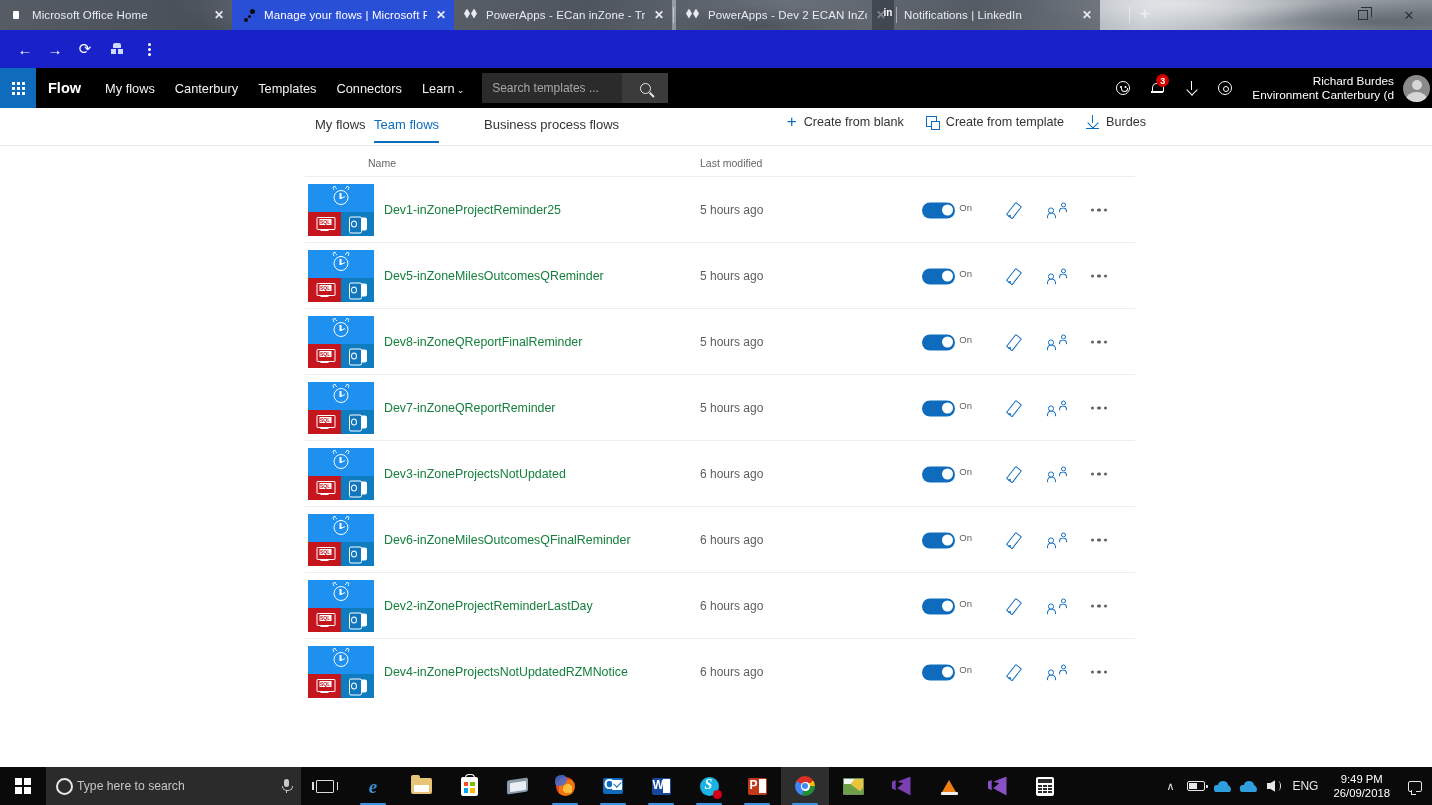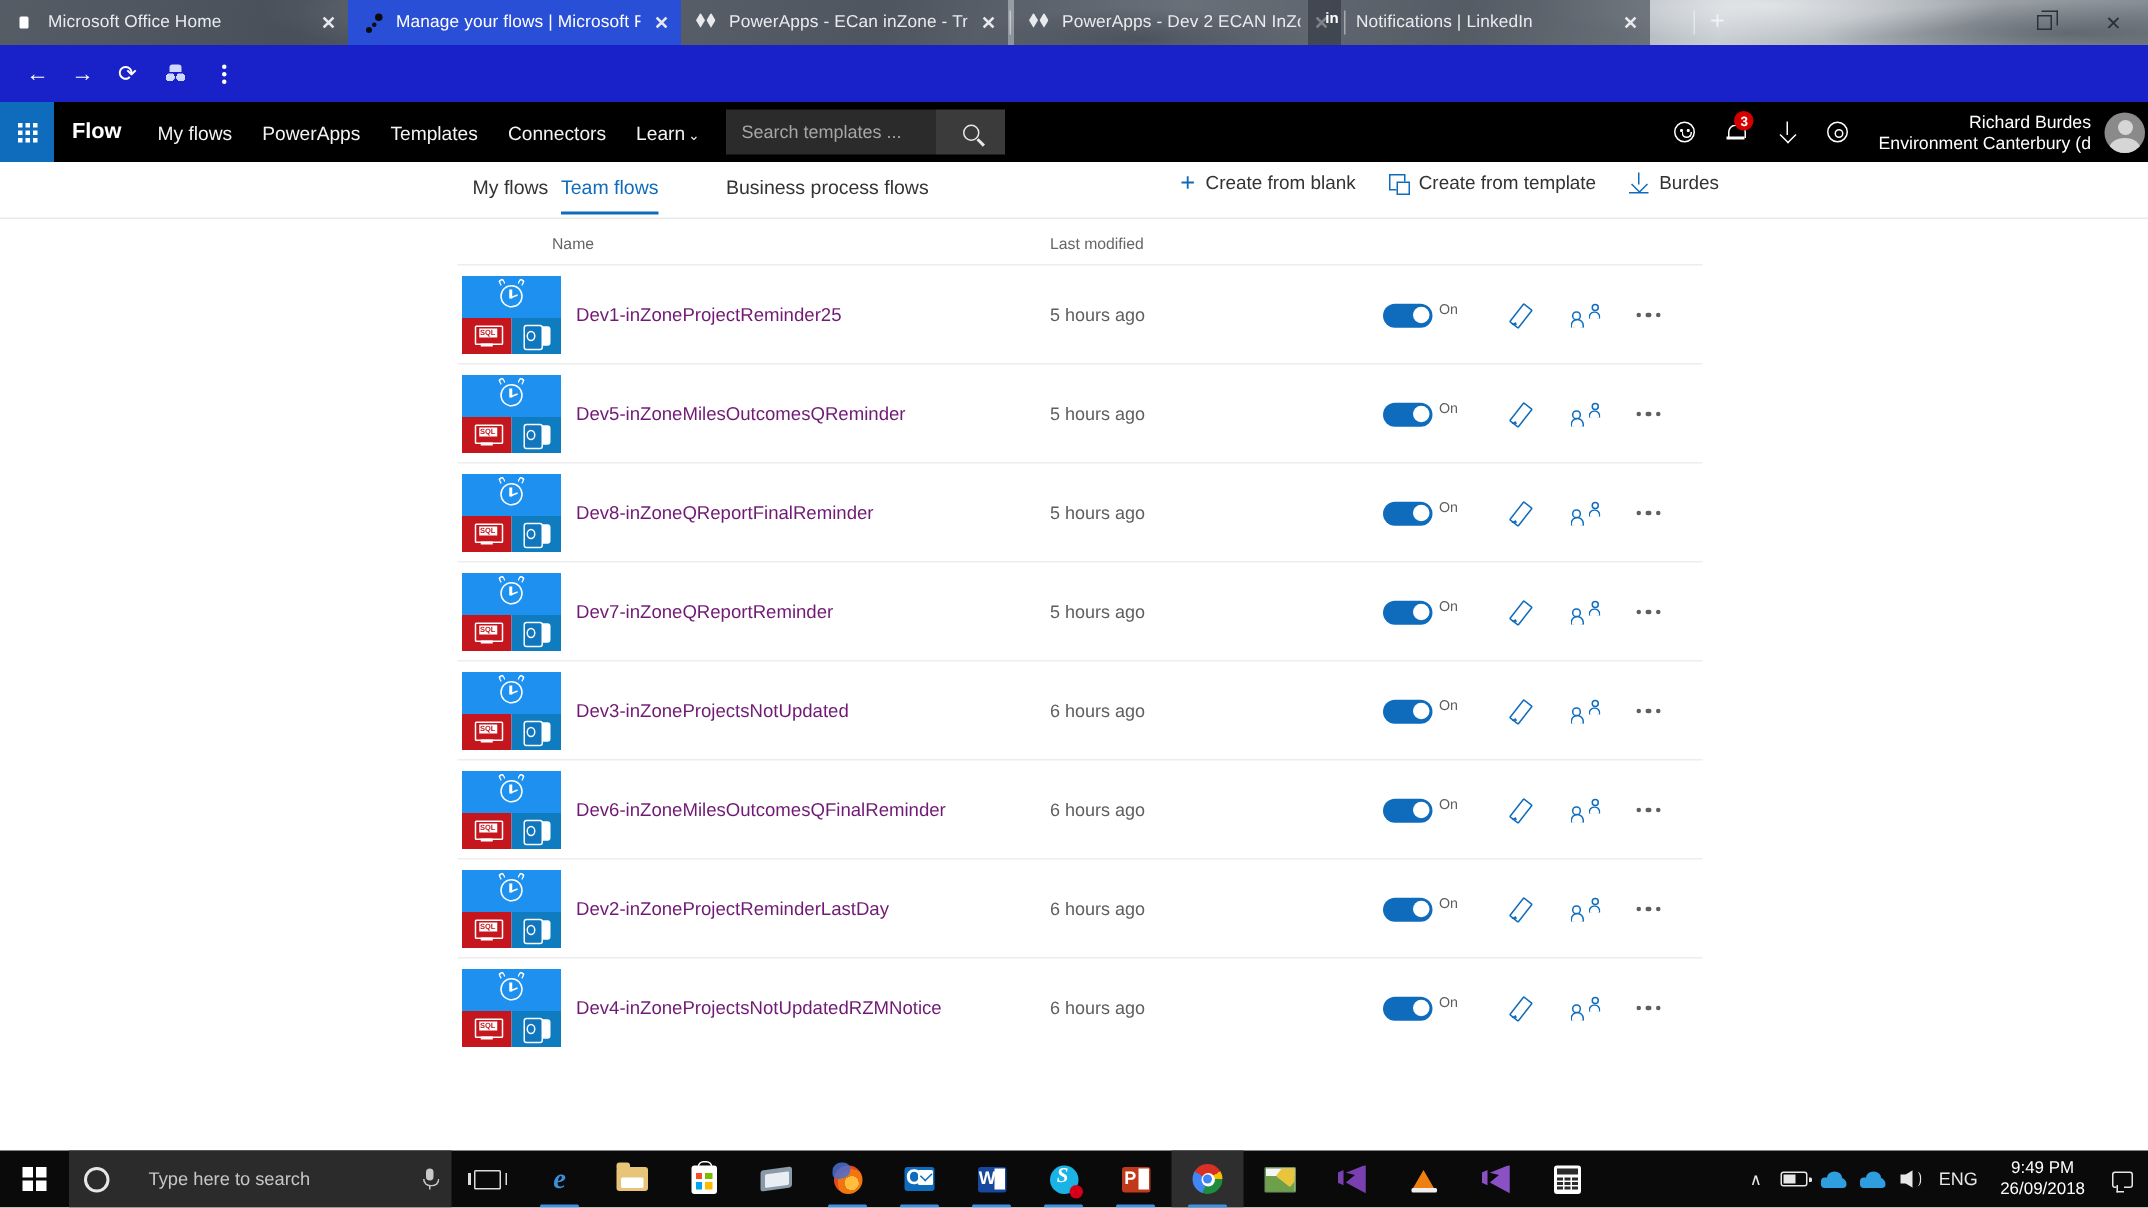--- a/index.html
+++ b/index.html
@@ -185,21 +185,21 @@
   .fi-sql{position:absolute;left:50%;top:50%;transform:translate(-50%,-50%);width:17px;height:14px;}
   .fi-sql::before{content:"";position:absolute;top:0;left:0;width:17px;height:11px;border:1.7px solid #fff;border-radius:1px;}
   .fi-sql::after{content:"";position:absolute;bottom:0;left:4.5px;width:8px;height:2px;background:#fff;}
   .fi-sqltxt{position:absolute;top:2px;left:3px;font-size:5px;color:#c4161c;background:#fff;padding:0 1px;font-weight:700;line-height:6px;}
   .fi-br{background:#0f7cc0;position:relative;}
   .fi-out{position:absolute;left:50%;top:50%;transform:translate(-50%,-50%);width:18px;height:15px;}
   .fi-out::before{content:"";position:absolute;right:0;top:1px;width:8px;height:13px;background:#fff;border-radius:1px 2px 2px 1px;}
   .fi-out::after{content:"";position:absolute;left:0;top:0;width:11px;height:15px;background:#1076bd;border:1.6px solid #fff;border-radius:2px;}
   .fi-o{position:absolute;left:2.6px;top:3.6px;width:6px;height:7px;border:1.7px solid #fff;border-radius:50%;z-index:2;}
 
-  .rname{position:absolute;left:79px;top:50%;transform:translateY(-50%);font-size:12.4px;color:#701a75;}
+  .rname{position:absolute;left:79px;top:50%;transform:translateY(-50%);font-size:12.4px;color:#15803d;}
   .rmod{position:absolute;left:395px;top:50%;transform:translateY(-50%);font-size:12px;color:#605e5c;}
 
   .ractions{position:absolute;right:15px;top:50%;transform:translateY(-50%);display:flex;align-items:center;gap:0;}
   .toggle{display:flex;align-items:flex-start;gap:4px;margin-right:22px;}
   .tsw{width:33px;height:16px;border-radius:8px;background:#0f6cbd;position:relative;}
   .tsw::after{content:"";position:absolute;right:2.5px;top:2.5px;width:11px;height:11px;border-radius:50%;background:#fff;}
   .tlbl{font-size:9.5px;color:#605e5c;line-height:10px;}
   .act{width:42px;display:flex;align-items:center;justify-content:center;}
   .pencil{width:17px;height:17px;position:relative;}
   .pencil::before{content:"";position:absolute;left:3px;top:1px;width:5.5px;height:14px;border:1.4px solid #0f6cbd;
@@ -212,21 +212,21 @@
   .shareico .p2h{position:absolute;right:0px;top:0px;width:5px;height:5px;border:1.4px solid #0f6cbd;border-radius:50%;}
   .shareico .p2b{position:absolute;right:-1px;top:5.5px;width:8px;height:5px;border:1.4px solid #0f6cbd;border-bottom:none;border-radius:4px 4px 0 0;}
   .dots{display:flex;gap:3.4px;}
   .dots i{width:3.2px;height:3.2px;border-radius:50%;background:#605e5c;display:block;}
 
   
   .taskbar{position:absolute;left:0;top:767px;width:1432px;height:38px;background:#0a0a0a;display:flex;align-items:center;}
   .startbtn{width:46px;height:38px;display:flex;align-items:center;justify-content:center;}
   .winlogo{display:grid;grid-template-columns:7px 7px;grid-template-rows:7px 7px;gap:2px;}
   .winlogo i{background:#fff;display:block;}
-  .searchtask{width:255px;height:38px;background:#2b2b2b;display:flex;align-items:center;gap:26px;padding:0 10px;}
+  .searchtask{width:255px;height:38px;background:#2b2b2b;display:flex;align-items:center;gap:4px;padding:0 10px;}
   .cortana{width:17px;height:17px;border:2px solid #e6e6e6;border-radius:50%;flex:0 0 17px;}
   .searchtask .stxt{font-size:12.2px;color:#c6c6c6;flex:1 1 auto;}
   .mic{width:9px;height:14px;position:relative;flex:0 0 9px;}
   .mic::before{content:"";position:absolute;left:2px;top:0;width:5px;height:8px;border-radius:2.5px;background:#c8c8c8;}
   .mic::after{content:"";position:absolute;left:0;top:7px;width:9px;height:4px;border:1.4px solid #c8c8c8;border-top:none;border-radius:0 0 5px 5px;}
   .micstand{position:absolute;left:4px;bottom:0;width:1.4px;height:3px;background:#c8c8c8;}
   .tbtn{width:48px;height:38px;display:flex;align-items:center;justify-content:center;position:relative;}
   .tbtn.activebg{background:#2e2e2e;}
   .tbtn .ind{position:absolute;bottom:0;left:11px;right:11px;height:2.5px;background:#3a93e8;border-radius:1px;}
   .tray{margin-left:auto;display:flex;align-items:center;height:38px;padding-right:2px;gap:0;}
@@ -377,21 +377,21 @@
           <i></i>
           <i></i>
           <i></i>
           <i></i>
           <i></i>
         </span>
     </div>
     <div class="brand">Flow</div>
     <div class="navlinks">
       <div class="navlink">My flows</div>
-      <div class="navlink">PowerApps</div>
+      <div class="navlink">Canterbury</div>
       <div class="navlink">Templates</div>
       <div class="navlink">Connectors</div>
       <div class="navlink"><span>Learn</span><span class="chev">⌄</span></div>
     </div>
     <div class="searchwrap">
       <input class="searchbox" type="text" placeholder="Search templates ..." style="">
       <div class="searchbtn">
           <span class="magnify"></span>
         </div>
     </div>

